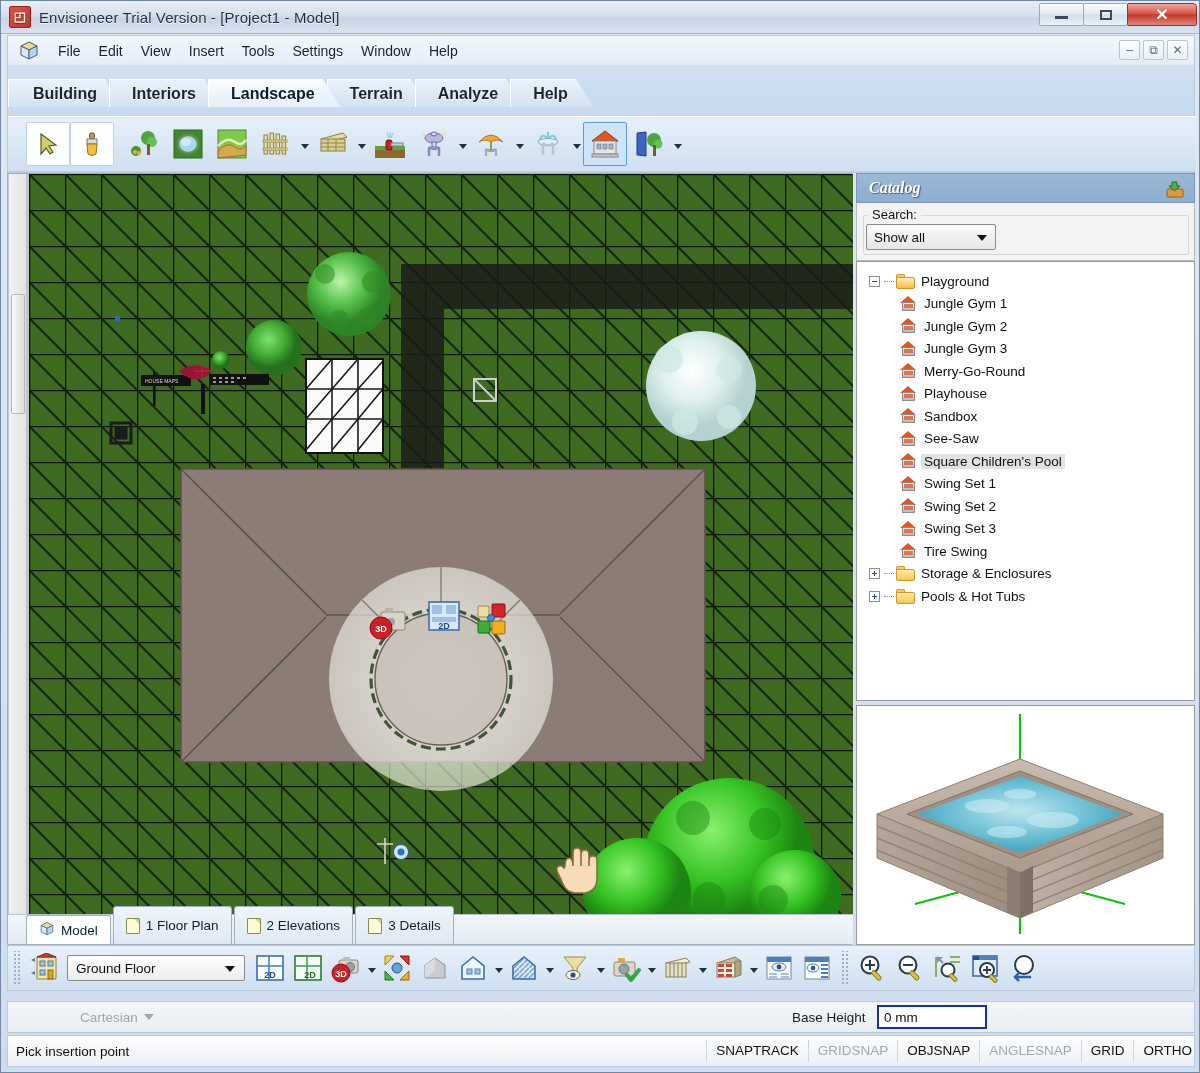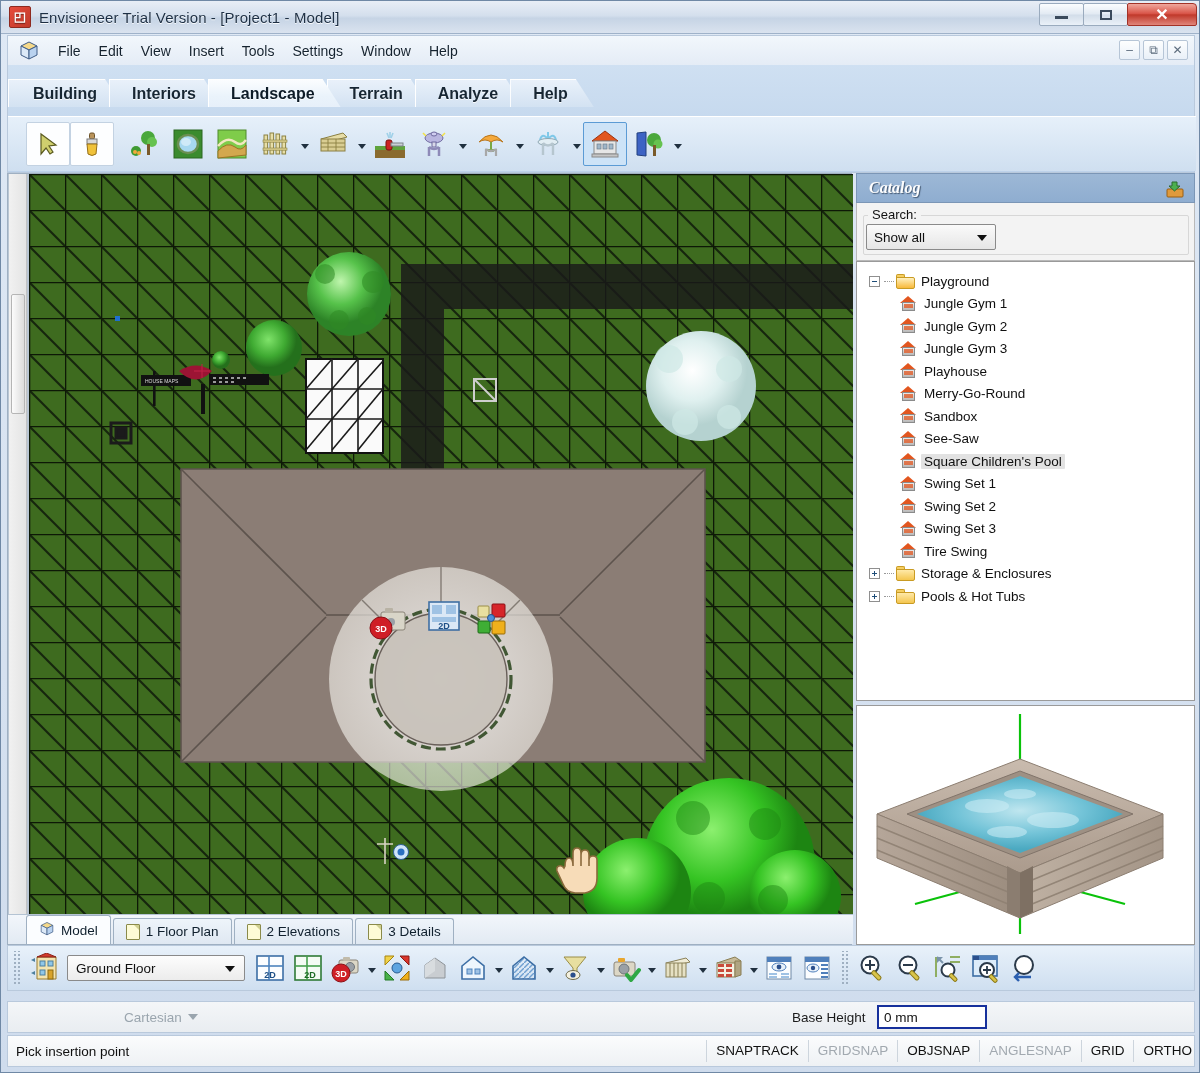--- a/index.html
+++ b/index.html
@@ -152,21 +152,21 @@
     background: linear-gradient(90deg,#fcfcfc,#dcdcdc); border:1px solid #b5b5b5; border-radius:2px;
   }
   
   #doctabs {
     position: absolute; left: 0; bottom: 0; width: 845px; height: 30px;
     background: linear-gradient(180deg,#f2f6fb,#e2eaf3);
     border-top: 1px solid #b4c3d3;
     display: flex; align-items: flex-end; padding-left: 18px;
   }
   .dtab {
-    height: 26px; display: flex; align-items: center; gap: 6px;
+    height: 38px; display: flex; align-items: center; gap: 6px;
     padding: 0 12px; font-size: 13.5px; color: #10202e;
     border: 1px solid #9fb0c2; border-bottom: none;
     background: linear-gradient(180deg,#eef4fa,#dfe8f2);
     border-top-left-radius: 3px; border-top-right-radius: 3px;
     margin-right: 2px;
   }
   .dtab.active { background: #fbfdff; height: 29px; font-weight: normal; }
   .pagelet {
     width: 14px; height: 16px; background: #fdfbd6; border:1px solid #8a8a4a;
     position: relative; border-radius: 1px;
@@ -304,21 +304,21 @@
   }
   .bdrop { width: 13px; height: 38px; display:flex;align-items:flex-end;justify-content:center;padding-bottom:14px; }
 
   
   #inputbar {
     position: absolute; left: 6px; top: 1000px; width: 1188px; height: 32px;
     background: linear-gradient(180deg,#f4f6f8,#e9edf1);
     border: 1px solid #b9c9dc; display: flex; align-items: center;
   }
   #cartesian {
-    margin-left: 116px; font-size: 13.5px; color: #9aa5ae; display:flex; align-items:center; gap:6px;
+    margin-left: 72px; font-size: 13.5px; color: #9aa5ae; display:flex; align-items:center; gap:6px;
   }
   #cartesian .dd { width:0;height:0;border-left:5px solid transparent;border-right:5px solid transparent;border-top:6px solid #9aa5ae; }
   #bh-label { position: absolute; left: 784px; font-size: 13.5px; color: #1b1b1b; }
   #bh-field {
     position: absolute; left: 869px; width: 110px; height: 24px;
     background: #fff; border: 2px solid #16309c;
     display: flex; align-items: center; padding-left: 5px; font-size: 13.5px; color: #101010;
   }
 
   
@@ -851,29 +851,29 @@
               <i class="win"></i>
             </span>
           <span class="tlabel">Jungle Gym 3</span>
         </div>
         <div class="tnode child">
           <span class="itemicon">
               <i class="roof"></i>
               <i class="body"></i>
               <i class="win"></i>
             </span>
-          <span class="tlabel">Playhouse</span>
+          <span class="tlabel">Merry-Go-Round</span>
         </div>
         <div class="tnode child">
           <span class="itemicon">
               <i class="roof"></i>
               <i class="body"></i>
               <i class="win"></i>
             </span>
-          <span class="tlabel">Merry-Go-Round</span>
+          <span class="tlabel">Playhouse</span>
         </div>
         <div class="tnode child">
           <span class="itemicon">
               <i class="roof"></i>
               <i class="body"></i>
               <i class="win"></i>
             </span>
           <span class="tlabel">Sandbox</span>
         </div>
         <div class="tnode child">

